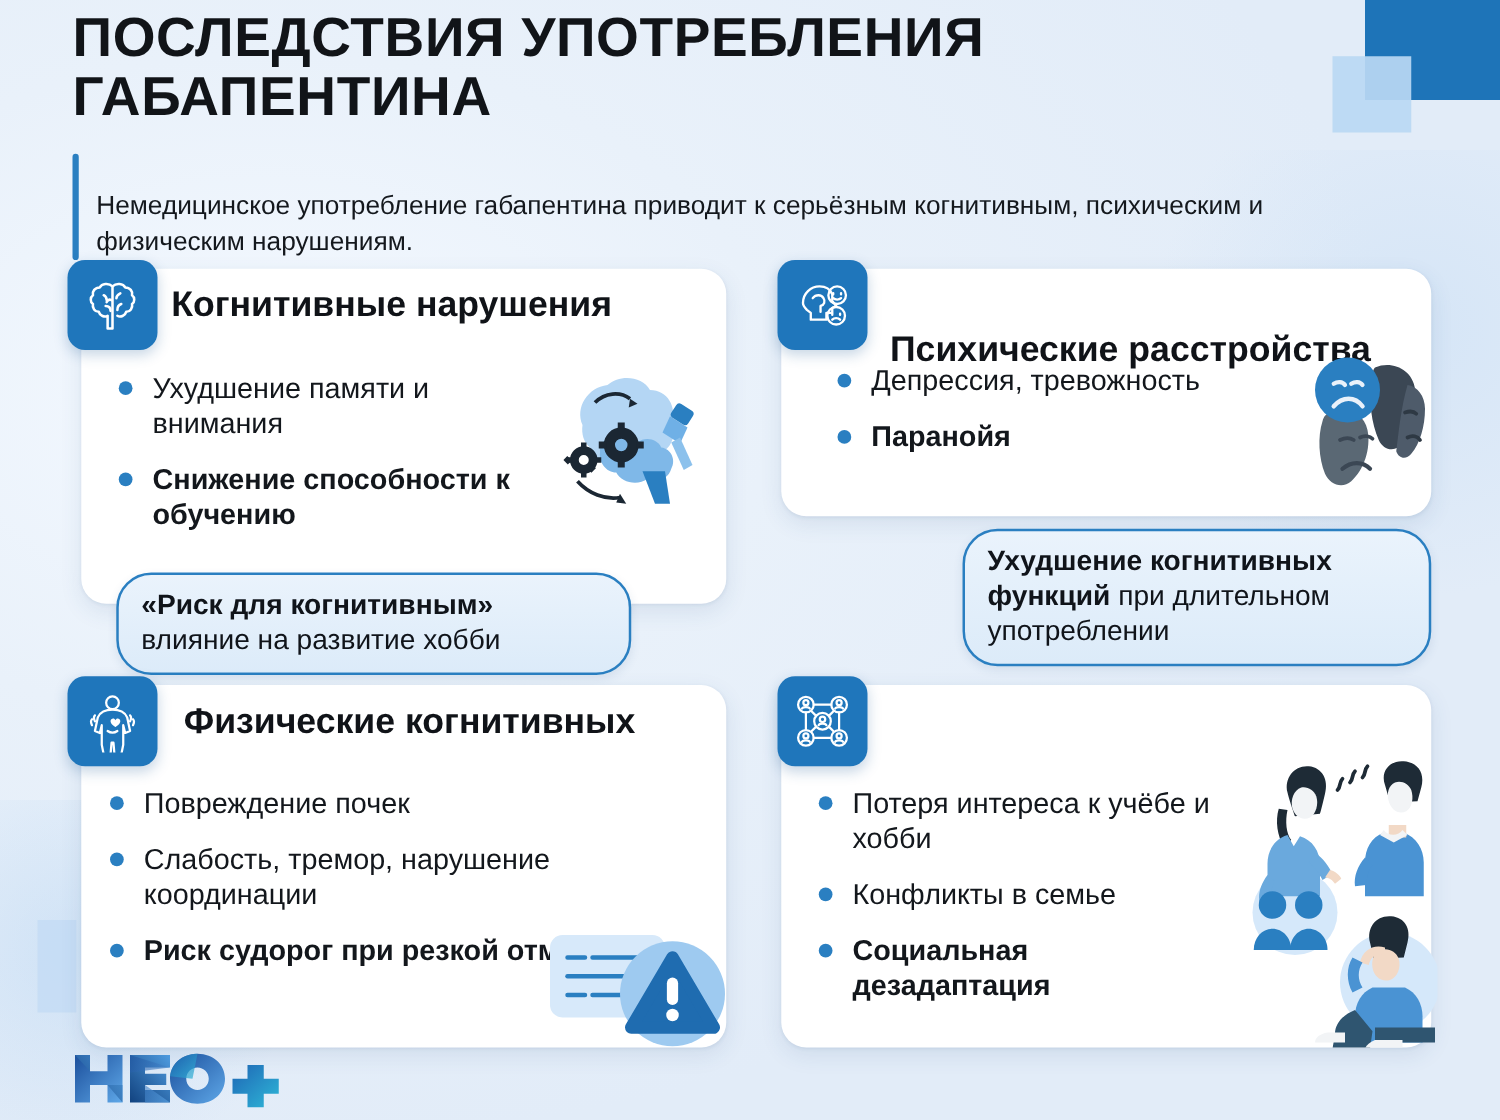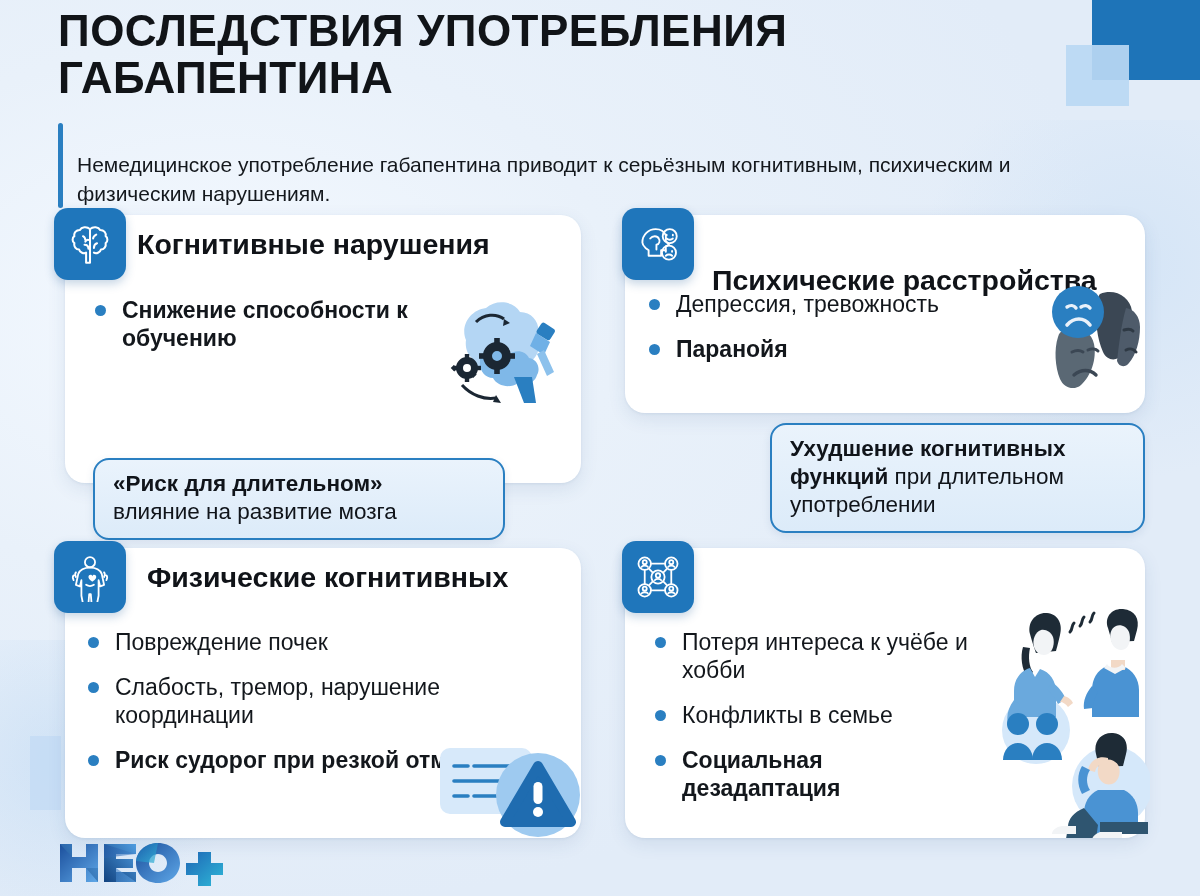--- a/index.html
+++ b/index.html
@@ -128,21 +128,21 @@
   #title-cog  { left: 137px; top: 228px; }
   #title-psy  { left: 712px; top: 228px; margin-top: 36px; }
   #title-phys { left: 147px; top: 561px; }
   #title-soc  { left: 712px; top: 561px; }
 
   .bullets {
     position: absolute;
     list-style: none;
   }
   #bul-cog  { left: 95px;  top: 296px; width: 330px; }
-  #bul-psy  { left: 649px; top: 290px; width: 390px; }
+  #bul-psy  { left: 670px; top: 290px; width: 390px; }
   #bul-phys { left: 88px;  top: 628px; width: 400px; }
   #bul-soc  { left: 655px; top: 628px; width: 330px; }
 
   .bullets li {
     position: relative;
     padding-left: 27px;
     margin-bottom: 17px;
     font-size: 23px;
     line-height: 1.22;
     color: #13171c;
@@ -155,21 +155,21 @@
     width: 11px; height: 11px;
     border-radius: 50%;
     background: #2a7fc1;
   }
 
   
   .callout {
     position: absolute;
     background: linear-gradient(180deg, #eaf3fc 0%, #dcebf9 100%);
     border: 2.5px solid #2a7fc1;
-    border-radius: 16px;
+    border-radius: 28px;
     padding: 10px 18px 12px 18px;
     box-shadow: 0 3px 8px rgba(40,80,130,.10);
   }
   #callout-teen { left: 93px; top: 458px; width: 412px; }
   #callout-long { left: 770px; top: 423px; width: 375px; }
 
   .callout-line  { font-size: 22.5px; line-height: 1.24; color: #10141a; }
   .callout-line.b { font-weight: 700; }
   .callout-line .strong { font-weight: 700; }
 
@@ -211,20 +211,21 @@
   <div class="card" id="card-cog"></div>
   <div class="card-icon" id="icon-cog">
     <svg viewBox="0 0 64 64" fill="none" stroke="#ffffff" stroke-width="2.6" stroke-linecap="round" stroke-linejoin="round">
       <path d="M32 13c-4-4-11-3-13 1-5 0-8 4-7 8-3 2-3 7 0 9-1 4 2 8 6 8 1 4 6 6 9 4v13h5V13z"></path>
       <path d="M32 13c4-4 11-3 13 1 5 0 8 4 7 8 3 2 3 7 0 9 1 4-2 8-6 8-1 4-6 6-9 4"></path>
       <path d="M23 22c2 1 3 3 3 5M40 20c-2 1-4 2-4 5M25 33c3 0 5 2 5 5M41 31c-3 1-4 3-4 6M31 27c-2-1-4 0-5 2"></path>
     </svg>
   </div>
   <div class="card-title" id="title-cog">Когнитивные нарушения</div>
   <ul class="bullets" id="bul-cog">
+    <li>Ухудшение памяти и внимания</li>
     <li>Снижение способности к обучению</li>
   </ul>
 
   <svg class="illus" id="illus-brain" viewBox="0 0 165 150">
     <path d="M48 62c-6-14 4-30 20-32 10-9 28-7 34 4 14 0 22 14 17 26 5 9 0 22-10 25-4 11-19 15-28 8-11 5-25-2-27-13-5-4-7-11-6-18z" fill="#b4d6f4"></path>
     <path d="M62 78c7-9 22-10 30-2 6-5 16-3 19 4 8 1 12 10 8 17-2 8-12 12-19 8-8 6-21 3-25-5-8 0-14-8-13-16z" fill="#7fb8e8"></path>
     <path d="M96 99l10 26h12l-4-26z" fill="#2a7fc1"></path>
     <g fill="#1b2733">
       <path d="M49 79a11 11 0 1 1 0 22 11 11 0 0 1 0-22zm0 7a4 4 0 1 0 0 8 4 4 0 0 0 0-8z"></path>
       <g transform="translate(49,90)">
@@ -246,22 +247,22 @@
     <path d="M118 55l14 9-6 13-14-9z" fill="#6fb0e6"></path>
     <rect x="120" y="47" width="16" height="13" rx="3" transform="rotate(33 128 53)" fill="#2a7fc1"></rect>
     <path d="M126 72l10 22-7 4-10-22z" fill="#8cc1ec"></path>
     <path d="M58 44c8-8 20-9 28-3" stroke="#1b2733" stroke-width="3" fill="none"></path>
     <path d="M86 41l-1 7 7-3z" fill="#1b2733"></path>
     <path d="M44 107c9 10 22 15 34 13" stroke="#1b2733" stroke-width="3" fill="none"></path>
     <path d="M78 117l-3 7 8 1z" fill="#1b2733"></path>
   </svg>
 
   <div class="callout" id="callout-teen">
-    <div class="callout-line b">«Риск для длительном»</div>
-    <div class="callout-line">влияние на развитие мозга</div>
+    <div class="callout-line b">«Риск для когнитивным»</div>
+    <div class="callout-line">влияние на развитие хобби</div>
   </div>
 
   <div class="card" id="card-psy"></div>
   <div class="card-icon" id="icon-psy">
     <svg viewBox="0 0 64 64" fill="none" stroke="#ffffff" stroke-width="2.4" stroke-linecap="round" stroke-linejoin="round">
       <path d="M12 30c0-10 8-17 17-17 6 0 11 3 13 8v7l4 5-4 2v5h-6v7H20v-7l-4-3c-2-2-4-4-4-7z"></path>
       <path d="M22 25c3-4 9-4 11 0 2 3 1 7-3 8v6"></path>
       <circle cx="47" cy="22" r="9"></circle>
       <path d="M43 20v1M51 20v1M43 25c2 2 6 2 8 0"></path>
       <circle cx="46" cy="43" r="9"></circle>

